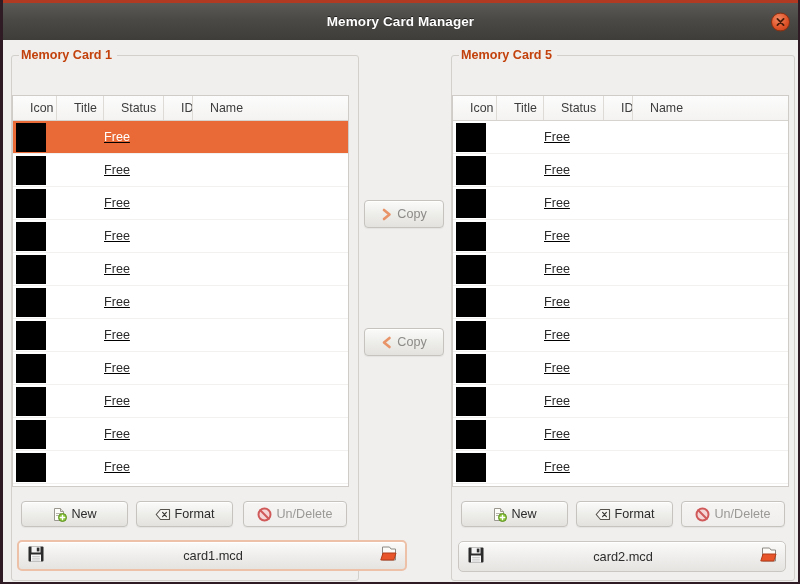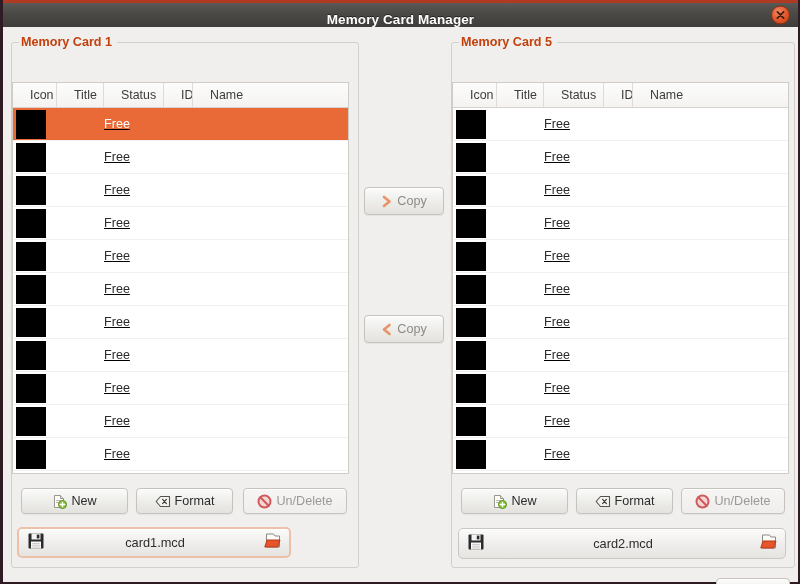--- a/index.html
+++ b/index.html
@@ -17,24 +17,24 @@
     width: 800px; height: 584px;
     background: #f0efed;
     border-left: 3px solid #2f1b24;
     border-right: 2px solid #2f1b24;
     border-bottom: 2px solid #2f1b24;
   }
 
   
   .titlebar {
     position: relative;
-    height: 27px;
+    height: 40px;
     background: linear-gradient(to bottom, #5b5955 0%, #4b4945 45%, #3f3d39 100%);
     border-top: 3px solid #b03a22;
-    display: flex; align-items: flex-end; justify-content: center;
+    display: flex; align-items: center; justify-content: center;
   }
   .titlebar-text {
     color: #ffffff;
     font-size: 13.5px;
     font-weight: bold;
     letter-spacing: .1px;
     text-shadow: 0 -1px 0 rgba(0,0,0,.55);
   }
   .close-btn {
     position: absolute; right: 8px; top: 50%;
@@ -294,21 +294,21 @@
     <div class="btn row-btn disabled" style="left:240px; top:461px; width:104px;">
       <span>
         <svg width="15" height="15" viewBox="0 0 15 15">
           <circle cx="7.5" cy="7.5" r="6" fill="#f5d6d6" stroke="#d05a5a" stroke-width="2"></circle>
           <path d="M3.3 3.3 L11.7 11.7" stroke="#d05a5a" stroke-width="2" stroke-linecap="round"></path>
         </svg>
       </span>
       <span>Un/Delete</span>
     </div>
 
-    <div class="filebar" style="left:14px; top:500px; width:274px;">
+    <div class="filebar" style="left:14px; top:500px; width:390px;">
       <div class="fb-left">
         <span>
           <svg width="18" height="18" viewBox="0 0 18 18">
             <rect x="1.5" y="1.5" width="15" height="15" rx="1" fill="#2b2b2b"></rect>
             <rect x="4.5" y="1.5" width="9" height="6" fill="#f2f2f2"></rect>
             <rect x="9.8" y="2.6" width="2.6" height="3.8" fill="#2b2b2b"></rect>
             <rect x="4" y="9.5" width="10" height="7" fill="#fafafa"></rect>
             <path d="M5.2 11.4 h7.6 M5.2 13.2 h7.6 M5.2 15 h7.6" stroke="#b9b9b9" stroke-width=".8"></path>
           </svg>
         </span>

